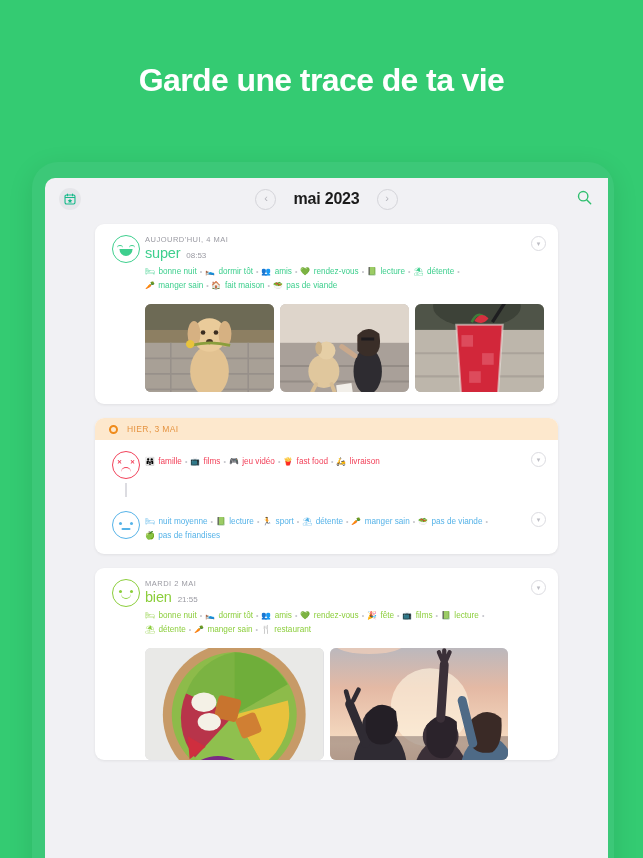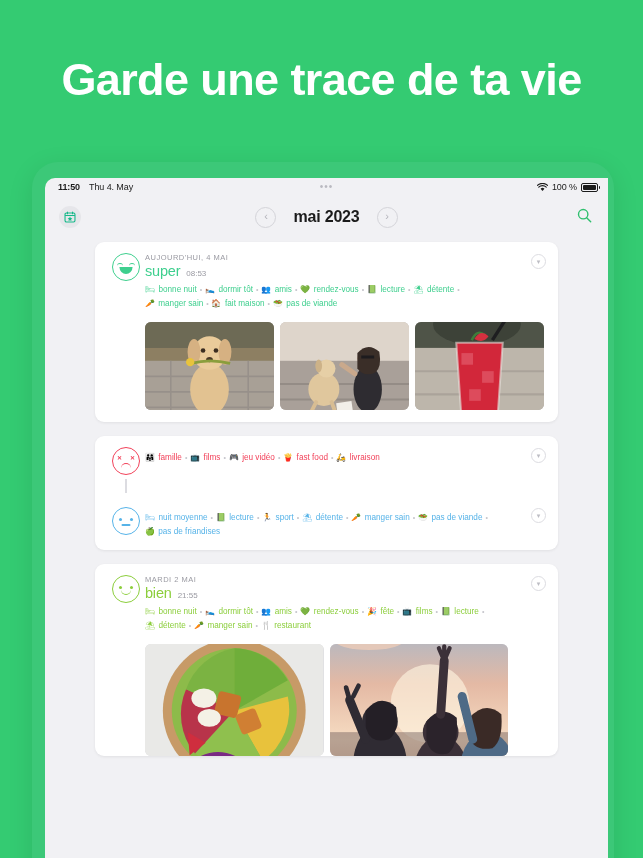--- a/index.html
+++ b/index.html
@@ -10,21 +10,21 @@
     overflow: hidden;
     position: relative;
   }
 
   
   .headline {
     position: absolute;
     top: 52px; left: 0; right: 0;
     text-align: center;
     color: #ffffff;
-    font-size: 45px;
+    font-size: 32px;
     font-weight: bold;
     letter-spacing: -0.6px;
     line-height: 56px;
     white-space: nowrap;
   }
 
   
   .device {
     position: absolute;
     left: 32px; top: 162px;
@@ -289,36 +289,20 @@
 </style>
 </head>
 <body>
 
 <div class="headline">Garde une trace de ta vie</div>
 
 <div class="device"></div>
 
 <div class="screen">
 
-  <div class="statusbar">
-    <span class="sb-time">11:50</span>
-    <span class="sb-date">Thu 4. May</span>
-    <span class="sb-dots">•••</span>
-    <span class="sb-right">
-      <svg width="11" height="9" viewBox="0 0 12 9">
-        <path d="M6 8.2 L3.9 5.8 a3.1 3.1 0 0 1 4.2 0 Z" fill="#1b1b1b"></path>
-        <path d="M1.9 4.1 a5.9 5.9 0 0 1 8.2 0" stroke="#1b1b1b" stroke-width="1.2" fill="none" stroke-linecap="round"></path>
-        <path d="M0.4 2.1 a8.5 8.5 0 0 1 11.2 0" stroke="#1b1b1b" stroke-width="1.2" fill="none" stroke-linecap="round"></path>
-      </svg>
-      <span>100 %</span>
-      <span class="battery">
-          <i></i>
-        </span>
-    </span>
-  </div>
 
   <div class="navbar">
     <div class="icon-btn">
       <svg width="12" height="12" viewBox="0 0 14 14">
         <rect x="1.2" y="2.4" width="11.6" height="10.4" rx="1.6" stroke="#17b98a" stroke-width="1.3" fill="none"></rect>
         <path d="M1.2 5.2 H12.8" stroke="#17b98a" stroke-width="1.3"></path>
         <path d="M4 1.2 V3.2 M10 1.2 V3.2" stroke="#17b98a" stroke-width="1.3" stroke-linecap="round"></path>
         <path d="M7 6.4 l0.85 1.75 1.9 0.27 -1.38 1.34 0.33 1.9 -1.7 -0.9 -1.7 0.9 0.33 -1.9 -1.38 -1.34 1.9 -0.27 Z" fill="#17b98a"></path>
       </svg>
     </div>
@@ -410,20 +394,24 @@
             <rect x="42" y="62" width="9" height="9" fill="#e05565" opacity="0.8"></rect>
             <path d="M60 24 L74 2" stroke="#1e1e20" stroke-width="2.6"></path>
             <path d="M44 24 q4 -9 10 -4" stroke="#3f7c3a" stroke-width="2" fill="none"></path>
             <path d="M46 23 q5 -8 11 -2 q-4 6 -11 2 Z" fill="#d5303f"></path>
           </svg>
         </div>
       </div>
     </div>
 
     <div class="card">
+      <div class="day-header">
+        <span class="dot-ring"></span>
+        <span class="label">HIER, 3 MAI</span>
+      </div>
 
       <div class="entry">
         <div class="avatar-col">
           <div class="face m-horrible">
             <span class="x-eye l">✕</span>
               <span class="x-eye r">✕</span>
             <span class="mouth-frown"></span>
           </div>
           <div class="connector"></div>
         </div>

